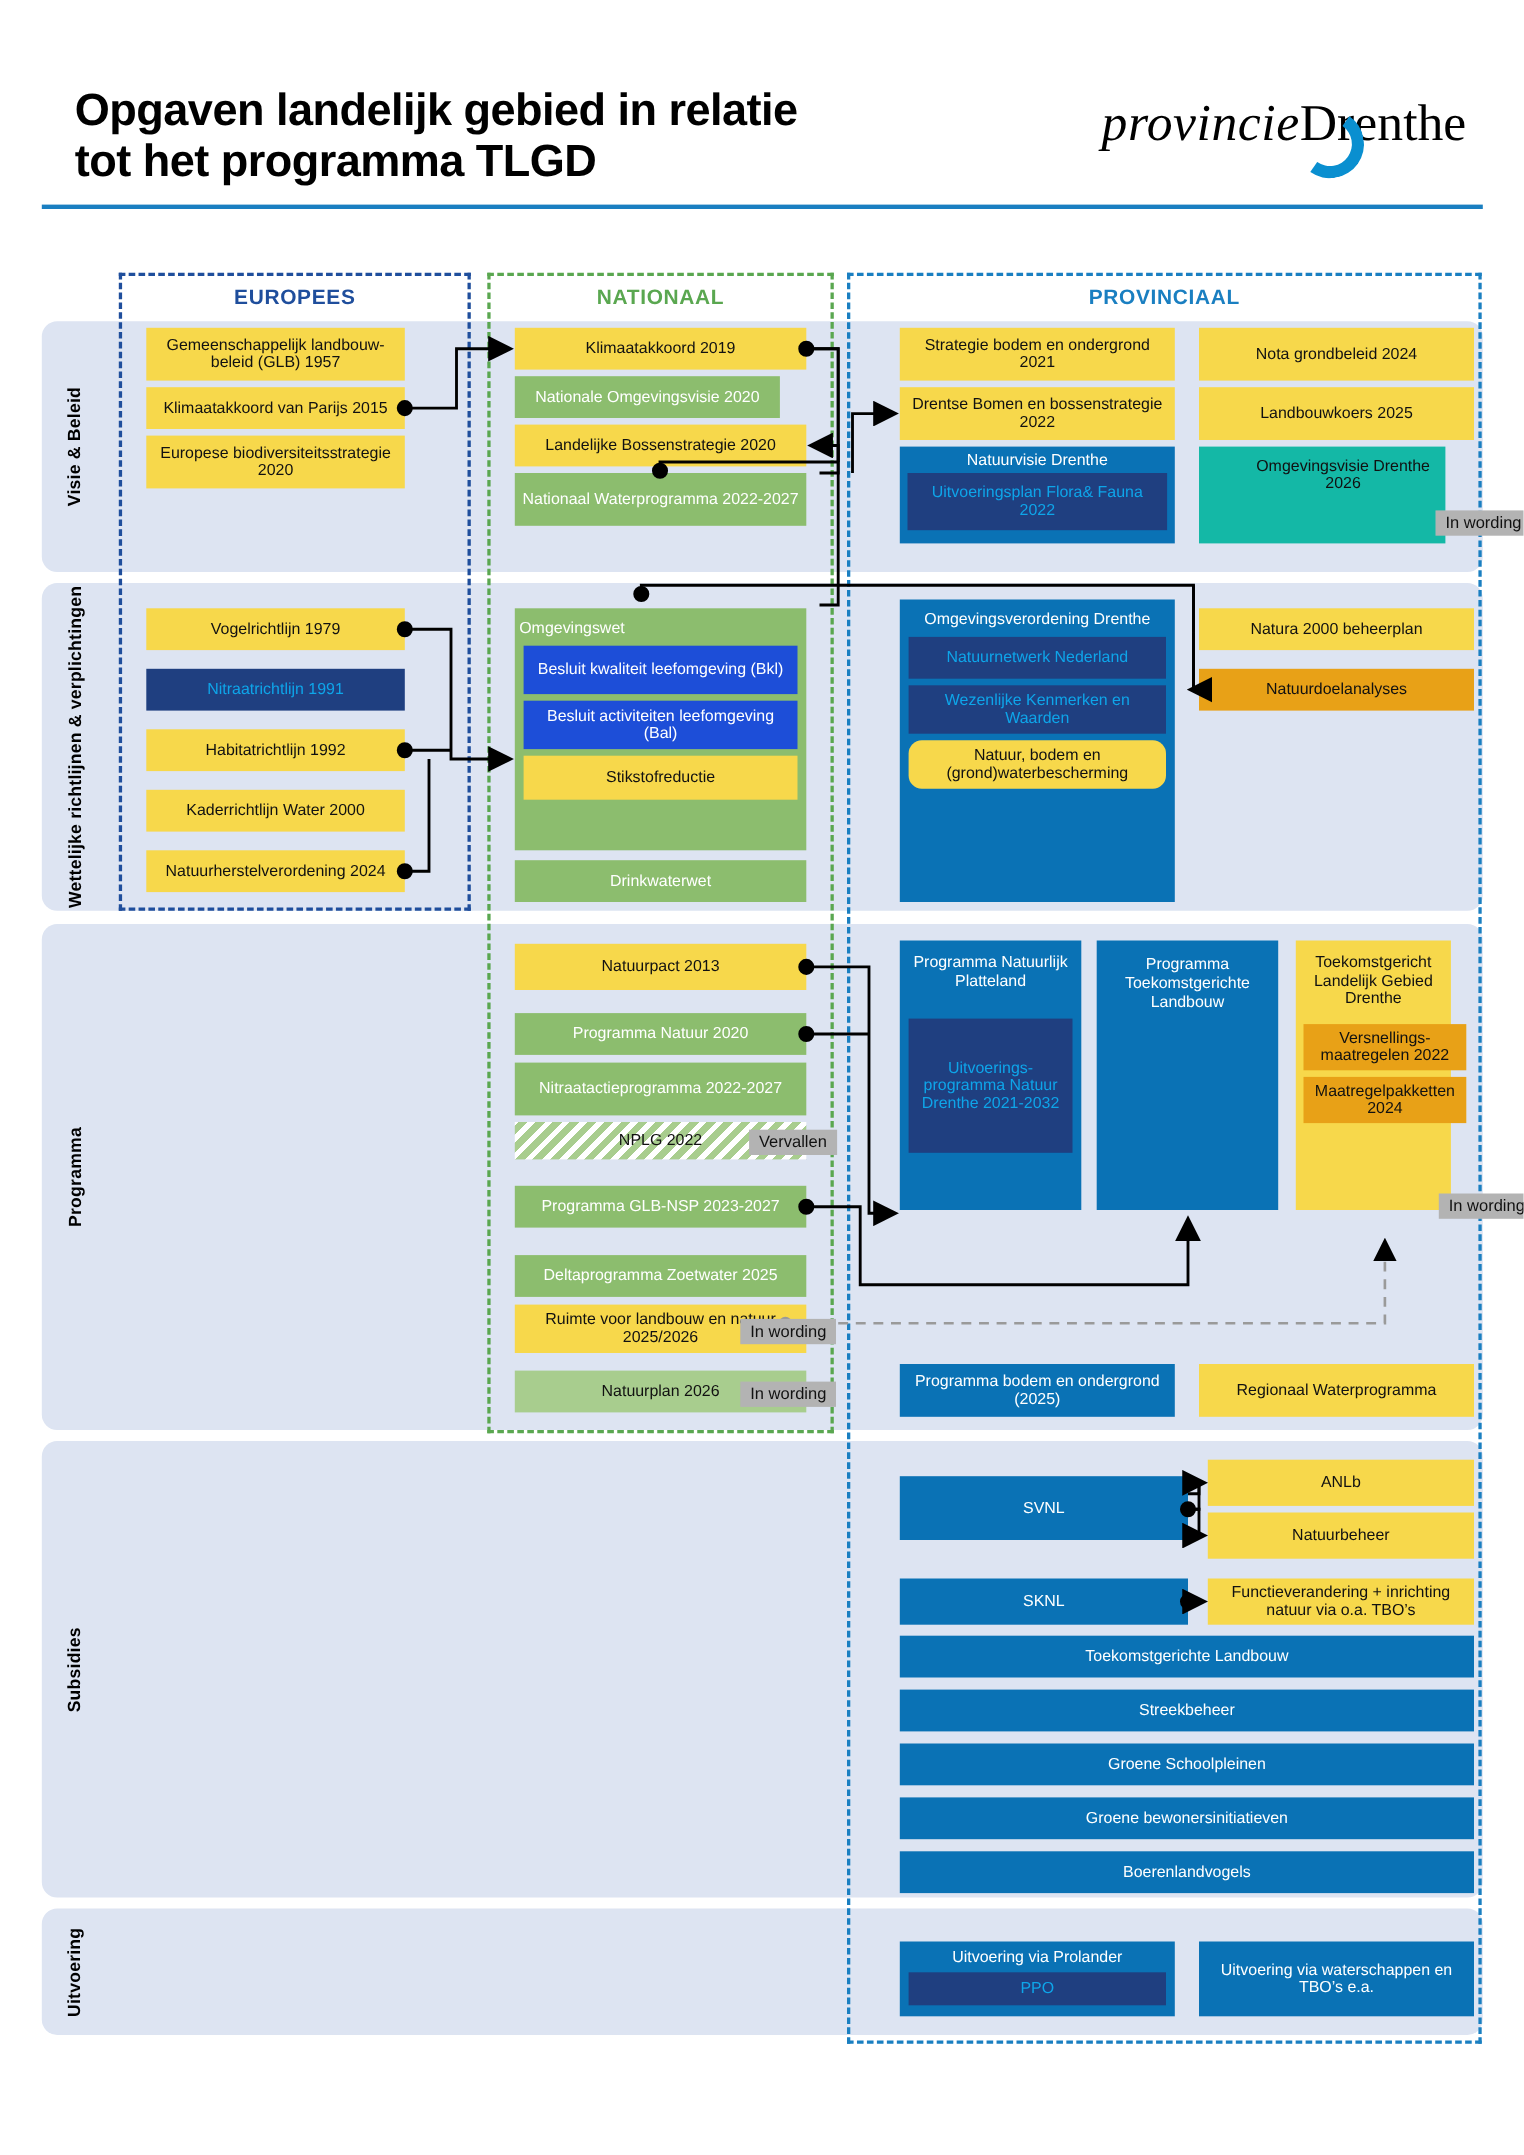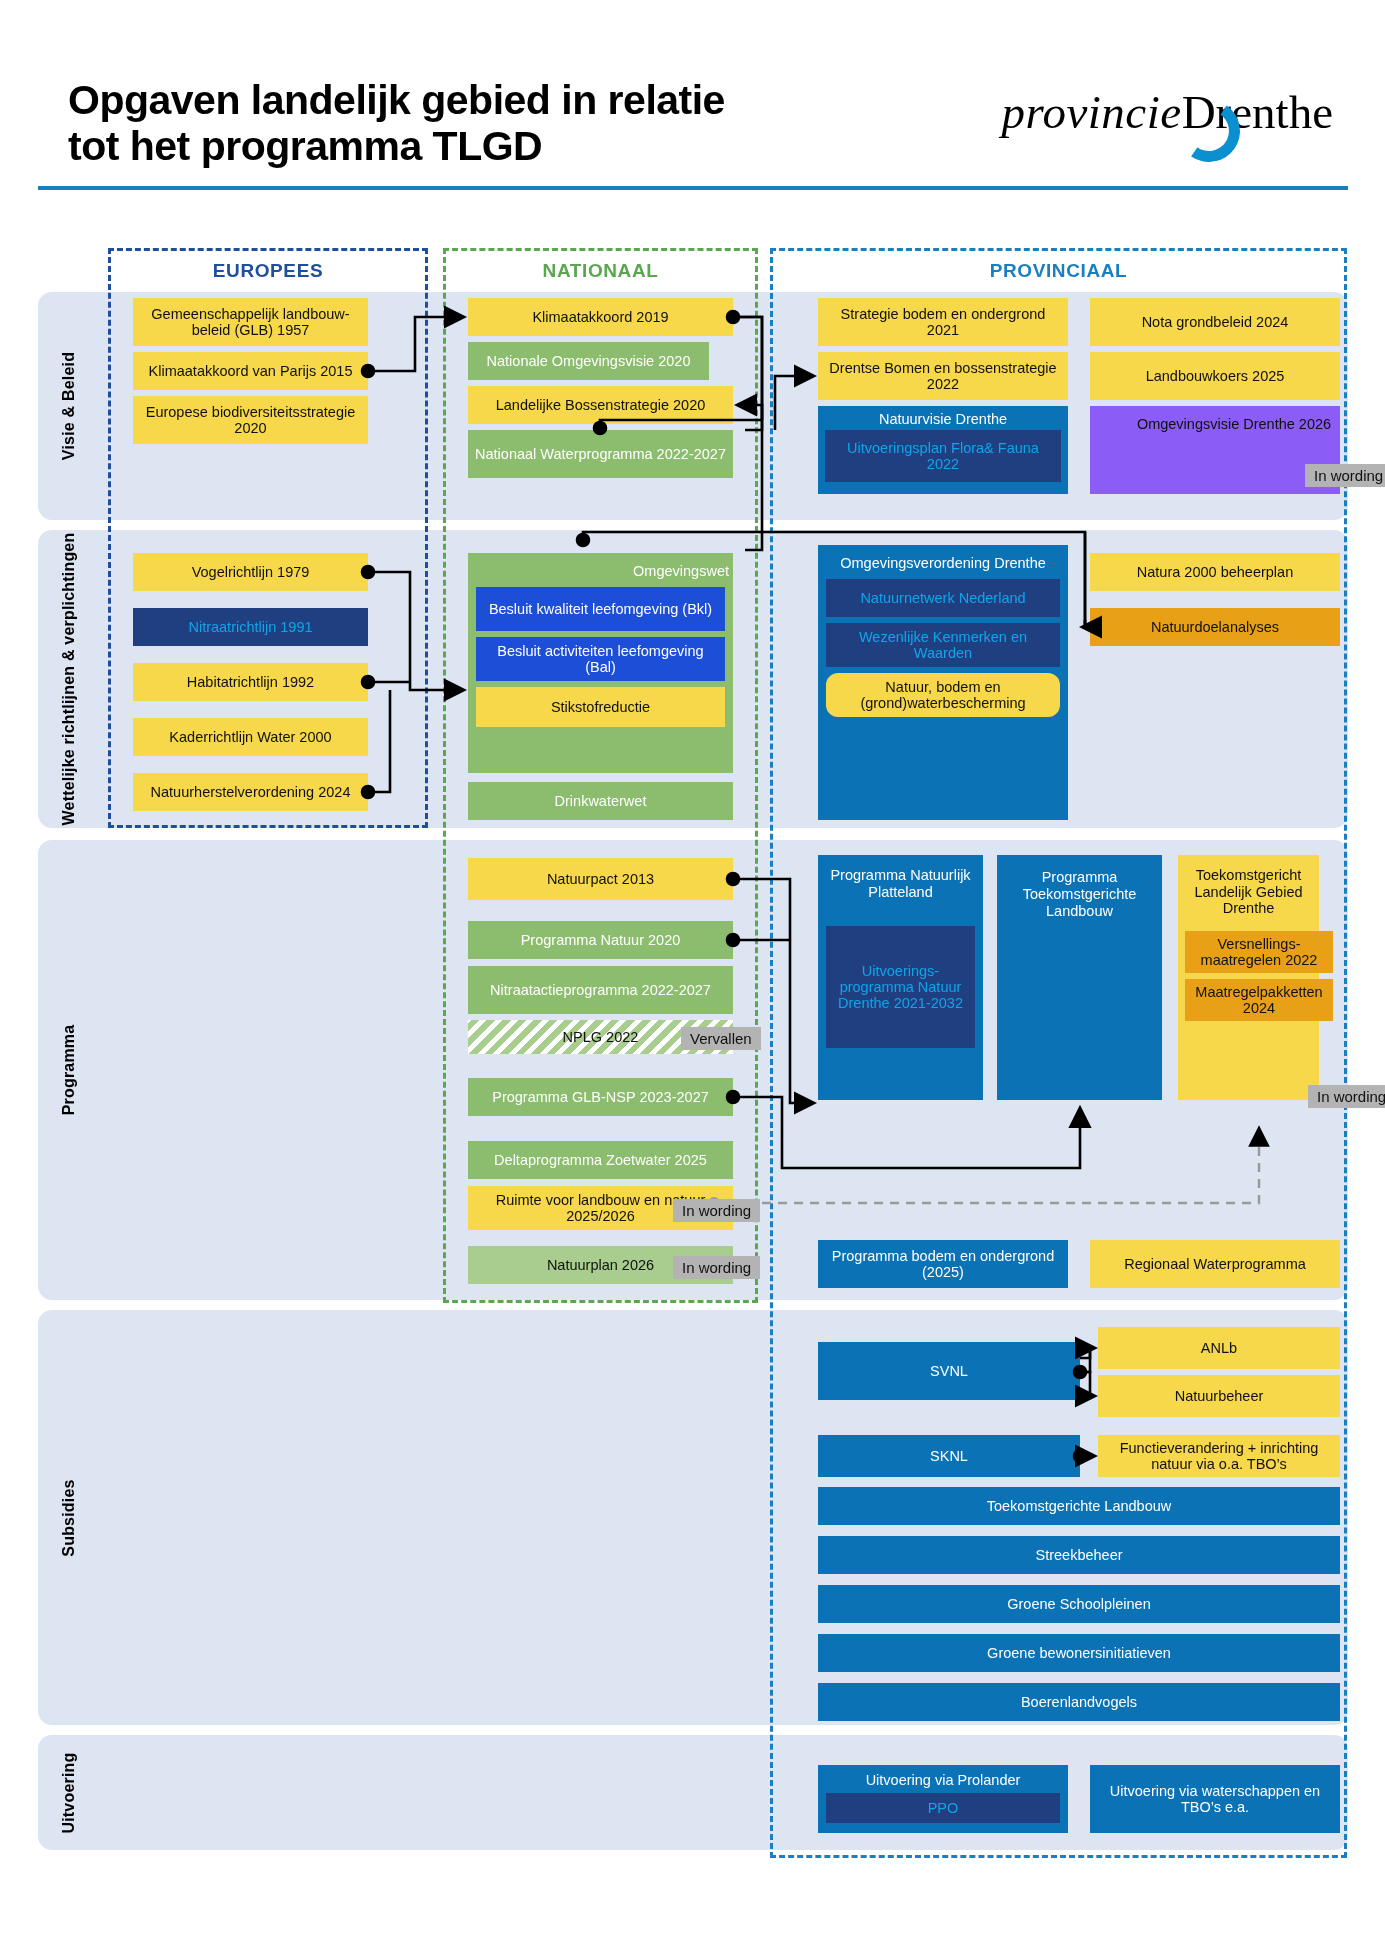--- a/index.html
+++ b/index.html
@@ -150,31 +150,31 @@
 
 <div class="bx yellow" style="left:818px;top:298px;width:250px;height:48px;">Strategie bodem en ondergrond 2021</div>
 <div class="bx yellow" style="left:818px;top:352px;width:250px;height:48px;">Drentse Bomen en bossenstrategie 2022</div>
 <div class="bx blue" style="left:818px;top:406px;width:250px;height:88px;display:block;padding:0;">
   <div style="text-align:center;font-size:14.5px;padding:5px 4px 3px;">Natuurvisie Drenthe</div>
   <div class="bx blue-d" style="position:relative;left:7px;top:0;width:236px;height:52px;">Uitvoeringsplan Flora&amp; Fauna 2022</div>
 </div>
 
 <div class="bx yellow" style="left:1090px;top:298px;width:250px;height:48px;">Nota grondbeleid 2024</div>
 <div class="bx yellow" style="left:1090px;top:352px;width:250px;height:48px;">Landbouwkoers 2025</div>
-<div class="bx" style="left:1090px;top:406px;width:250px;height:88px;background:#8b5cf6;color:#111;align-items:flex-start;padding-top:10px;padding-left:44px;">Omgevingsvisie Drenthe 2026</div>
+<div class="bx" style="left:1090px;top:406px;width:224px;height:88px;background:#14b8a6;color:#111;align-items:flex-start;padding-top:10px;padding-left:44px;">Omgevingsvisie Drenthe 2026</div>
 <div class="tag" style="left:1265px;top:464px;">In wording</div>
 
 <div class="bx yellow" style="left:133px;top:553px;width:235px;height:38px;">Vogelrichtlijn 1979</div>
 <div class="bx blue-d" style="left:133px;top:608px;width:235px;height:38px;text-align:center;">Nitraatrichtlijn 1991</div>
 <div class="bx yellow" style="left:133px;top:663px;width:235px;height:38px;">Habitatrichtlijn 1992</div>
 <div class="bx yellow" style="left:133px;top:718px;width:235px;height:38px;">Kaderrichtlijn Water 2000</div>
 <div class="bx yellow" style="left:133px;top:773px;width:235px;height:38px;">Natuurherstelverordening 2024</div>
 
 <div class="bx green" style="left:468px;top:553px;width:265px;height:220px;display:block;padding:0;">
-  <div style="text-align:right;font-size:14.5px;padding:10px 4px 8px;">Omgevingswet</div>
+  <div style="text-align:left;font-size:14.5px;padding:10px 4px 8px;">Omgevingswet</div>
   <div class="bx green-d" style="position:relative;left:8px;width:249px;height:44px;">Besluit kwaliteit leefomgeving (Bkl)</div>
   <div class="bx green-d" style="position:relative;left:8px;top:6px;width:249px;height:44px;">Besluit activiteiten leefomgeving (Bal)</div>
   <div class="bx yellow" style="position:relative;left:8px;top:12px;width:249px;height:40px;">Stikstofreductie</div>
 </div>
 <div class="bx green" style="left:468px;top:782px;width:265px;height:38px;">Drinkwaterwet</div>
 
 <div class="bx blue" style="left:818px;top:545px;width:250px;height:275px;display:block;padding:0;">
   <div style="text-align:center;font-size:14.5px;padding:10px 4px 8px;line-height:1.12;">Omgevingsverordening Drenthe</div>
   <div class="bx blue-d" style="position:relative;left:8px;width:234px;height:38px;">Natuurnetwerk Nederland</div>
   <div class="bx blue-d" style="position:relative;left:8px;top:6px;width:234px;height:44px;">Wezenlijke Kenmerken en Waarden</div>

